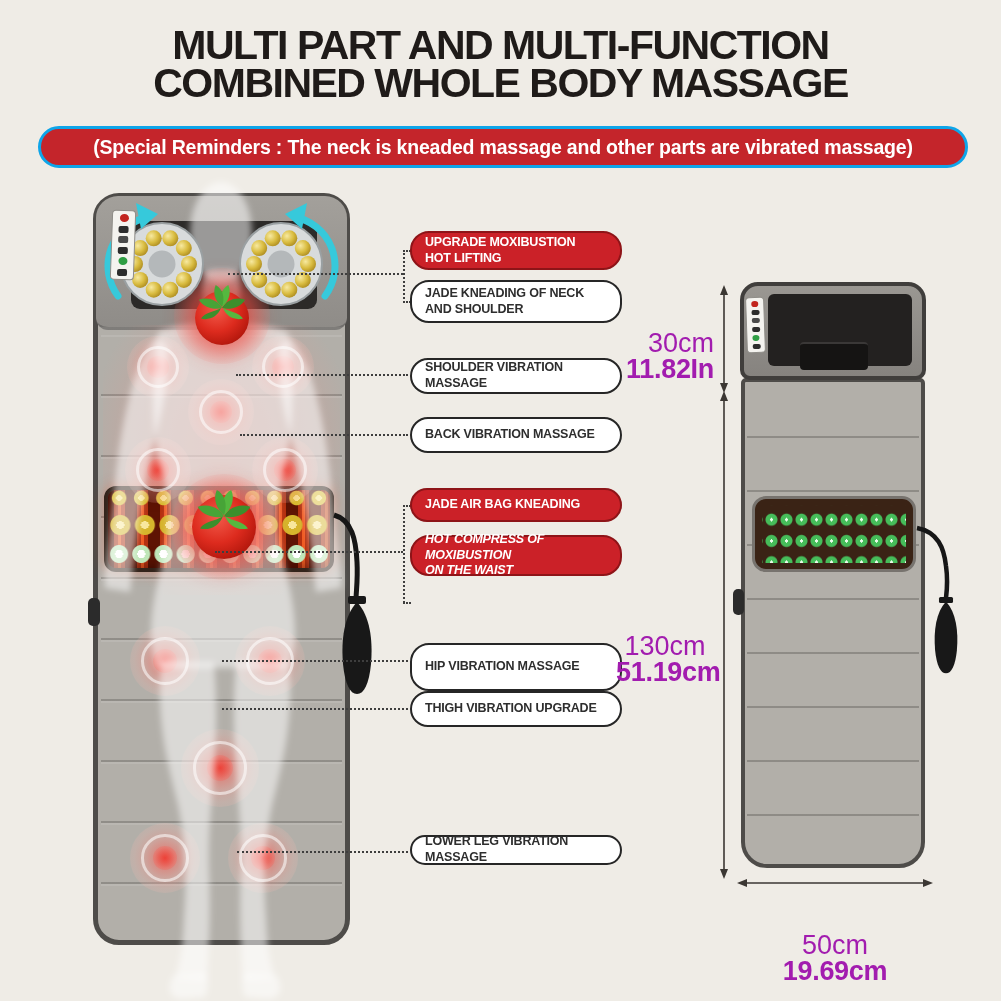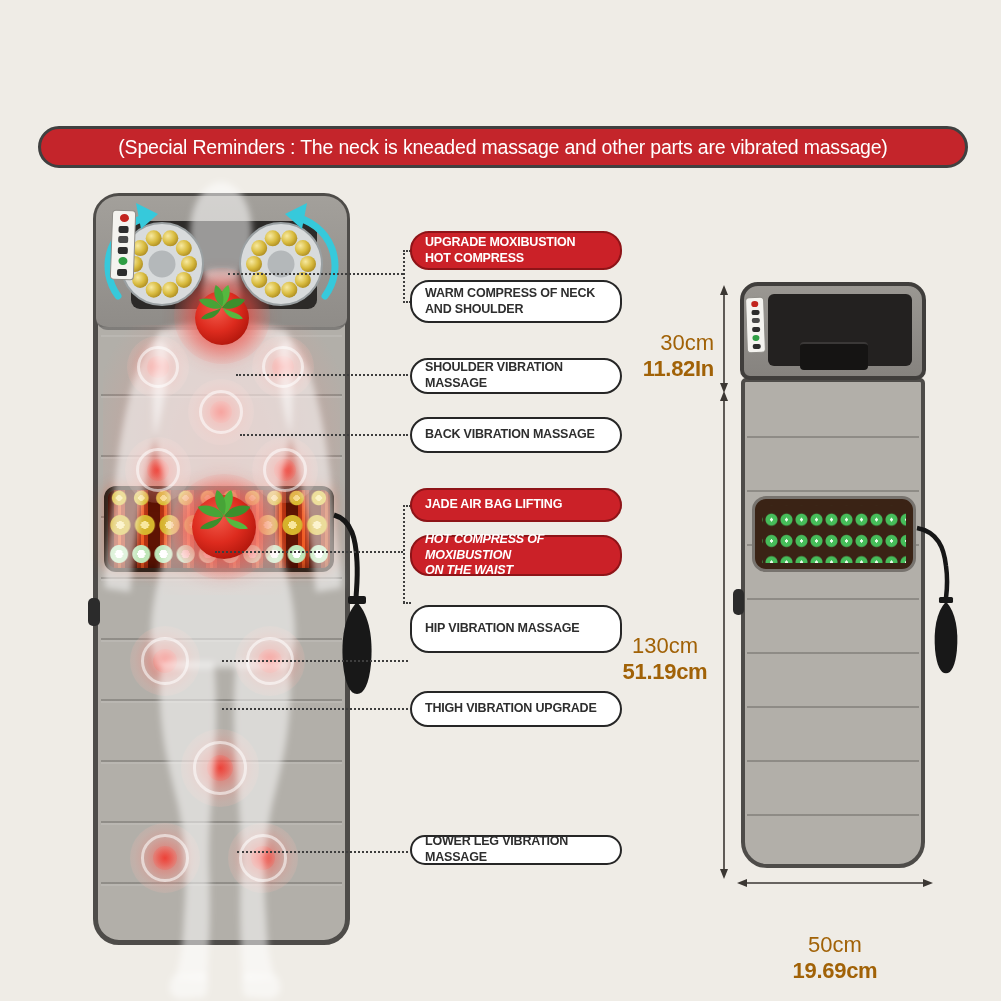--- a/index.html
+++ b/index.html
@@ -3,22 +3,22 @@
 <meta charset="utf-8">
 <style>
   html,body{margin:0;padding:0;background:#efece6;}
   .canvas{position:relative;width:1001px;height:1001px;background:#efece6;overflow:hidden;
           font-family:"Liberation Sans",sans-serif;color:#211d1b;}
   .abs{position:absolute;}
 
   
   .title{left:0;top:26px;width:1001px;text-align:center;font-size:41px;line-height:38px;
          font-weight:bold;letter-spacing:-1.5px;color:#1f1b19;}
-  .reminder{left:38px;top:126px;width:924px;height:36px;background:#c4252b;border:3px solid #404040;
-            border-radius:21px;color:#fff;font-size:19.5px;font-weight:normal;display:flex;
+  .reminder{left:38px;top:126px;width:924px;height:36px;background:#c4252b;border:3px solid #0ea5e9;
+            border-radius:21px;color:#fff;font-size:19.5px;font-weight:bold;display:flex;
             align-items:center;justify-content:center;letter-spacing:-0.2px;}
 
   
   .pill{left:410px;width:212px;border-radius:19px;display:flex;align-items:center;
         padding-left:13px;box-sizing:border-box;font-weight:bold;font-size:12.5px;
         letter-spacing:-0.2px;line-height:1.25;white-space:pre-line;z-index:50;}
   .pill.red{background:#cb2128;border:2px solid #8e1418;color:#fff;}
   .pill.white{background:#fff;border:2px solid #262626;color:#2e2e2e;}
 
   
@@ -62,29 +62,33 @@
   .remote{background:#f4f3ef;border:1px solid #8f8d88;border-radius:4px;z-index:42;
           display:flex;flex-direction:column;align-items:center;justify-content:space-evenly;}
   .remote .btn{width:10px;height:7px;border-radius:2px;background:#4a4a4a;}
   .remote .btn.rd{background:#c2251f;border-radius:50%;width:9px;height:8px;}
   .remote .btn.gn{background:#2f9e44;border-radius:50%;width:9px;height:8px;}
   .remote .btn.dk{background:#2c2c2c;}
 
   .tab{background:#2b2b2b;border-radius:5px;z-index:6;}
 
   
-  .dim{font-size:22px;color:#a16207;z-index:50;line-height:26px;}
+  .dim{font-size:27px;color:#a21caf;z-index:50;line-height:26px;}
   .dim b{letter-spacing:-0.3px;}
   svg.layer{position:absolute;left:0;top:0;pointer-events:none;}
 </style>
 </head>
 <body>
 
 <div class="canvas">
 
+  <div class="abs title">
+    <div>MULTI PART AND MULTI-FUNCTION</div>
+    <div>COMBINED WHOLE BODY MASSAGE</div>
+  </div>
   <div class="abs reminder">(Special Reminders : The neck is kneaded massage and other parts are vibrated massage)</div>
 
   <div class="abs mat" style="left:93px;top:193px;width:257px;height:752px;border-radius:26px;">
     <div class="stripes-l"></div>
   </div>
 
   <div class="abs wash" style="left:103px;top:325px;width:237px;height:270px;
        background:radial-gradient(ellipse at 50% 45%,rgba(250,120,110,.30) 0%,rgba(250,140,130,.16) 55%,transparent 80%);"></div>
 
   <div class="abs pillow" style="left:96px;top:196px;width:251px;height:134px;border-radius:22px 22px 12px 12px;
@@ -212,29 +216,29 @@
     <span class="btn" style="width:8px;height:5px;"></span>
     <span class="btn dk" style="width:8px;height:5px;"></span>
     <span class="btn gn" style="width:7px;height:6px;"></span>
     <span class="btn dk" style="width:8px;height:5px;"></span>
   </div>
   <div class="abs jade-panel" style="left:752px;top:496px;width:164px;height:76px;">
     <div class="jade-dots"></div>
   </div>
 
   <div class="abs pill red" style="top:231px;height:39px;">UPGRADE MOXIBUSTION
-HOT COMPRESS</div>
-  <div class="abs pill white" style="top:280px;height:43px;">WARM COMPRESS OF NECK
+HOT LIFTING</div>
+  <div class="abs pill white" style="top:280px;height:43px;">JADE KNEADING OF NECK
 AND SHOULDER</div>
   <div class="abs pill white" style="top:417px;height:36px;">BACK VIBRATION MASSAGE</div>
   <div class="abs pill white" style="top:358px;height:36px;">SHOULDER VIBRATION MASSAGE</div>
-  <div class="abs pill red" style="top:488px;height:34px;">JADE AIR BAG LIFTING</div>
+  <div class="abs pill red" style="top:488px;height:34px;">JADE AIR BAG KNEADING</div>
   <div class="abs pill red" style="top:535px;height:41px;font-style:italic;">HOT COMPRESS OF MOXIBUSTION
 ON THE WAIST</div>
-  <div class="abs pill white" style="top:605px;height:48px;">HIP VIBRATION MASSAGE</div>
+  <div class="abs pill white" style="top:643px;height:48px;">HIP VIBRATION MASSAGE</div>
   <div class="abs pill white" style="top:691px;height:36px;">THIGH VIBRATION UPGRADE</div>
   <div class="abs pill white" style="top:835px;height:30px;">LOWER LEG VIBRATION MASSAGE</div>
 
   <div class="abs con-h" style="left:228px;top:273px;width:175px;"></div>
   <div class="abs con-v" style="left:403px;top:250px;height:53px;"></div>
   <div class="abs con-h" style="left:403px;top:250px;width:8px;"></div>
   <div class="abs con-h" style="left:403px;top:301px;width:8px;"></div>
   <div class="abs con-h" style="left:236px;top:374px;width:172px;"></div>
   <div class="abs con-h" style="left:240px;top:434px;width:168px;"></div>
   <div class="abs con-h" style="left:215px;top:551px;width:188px;"></div>

